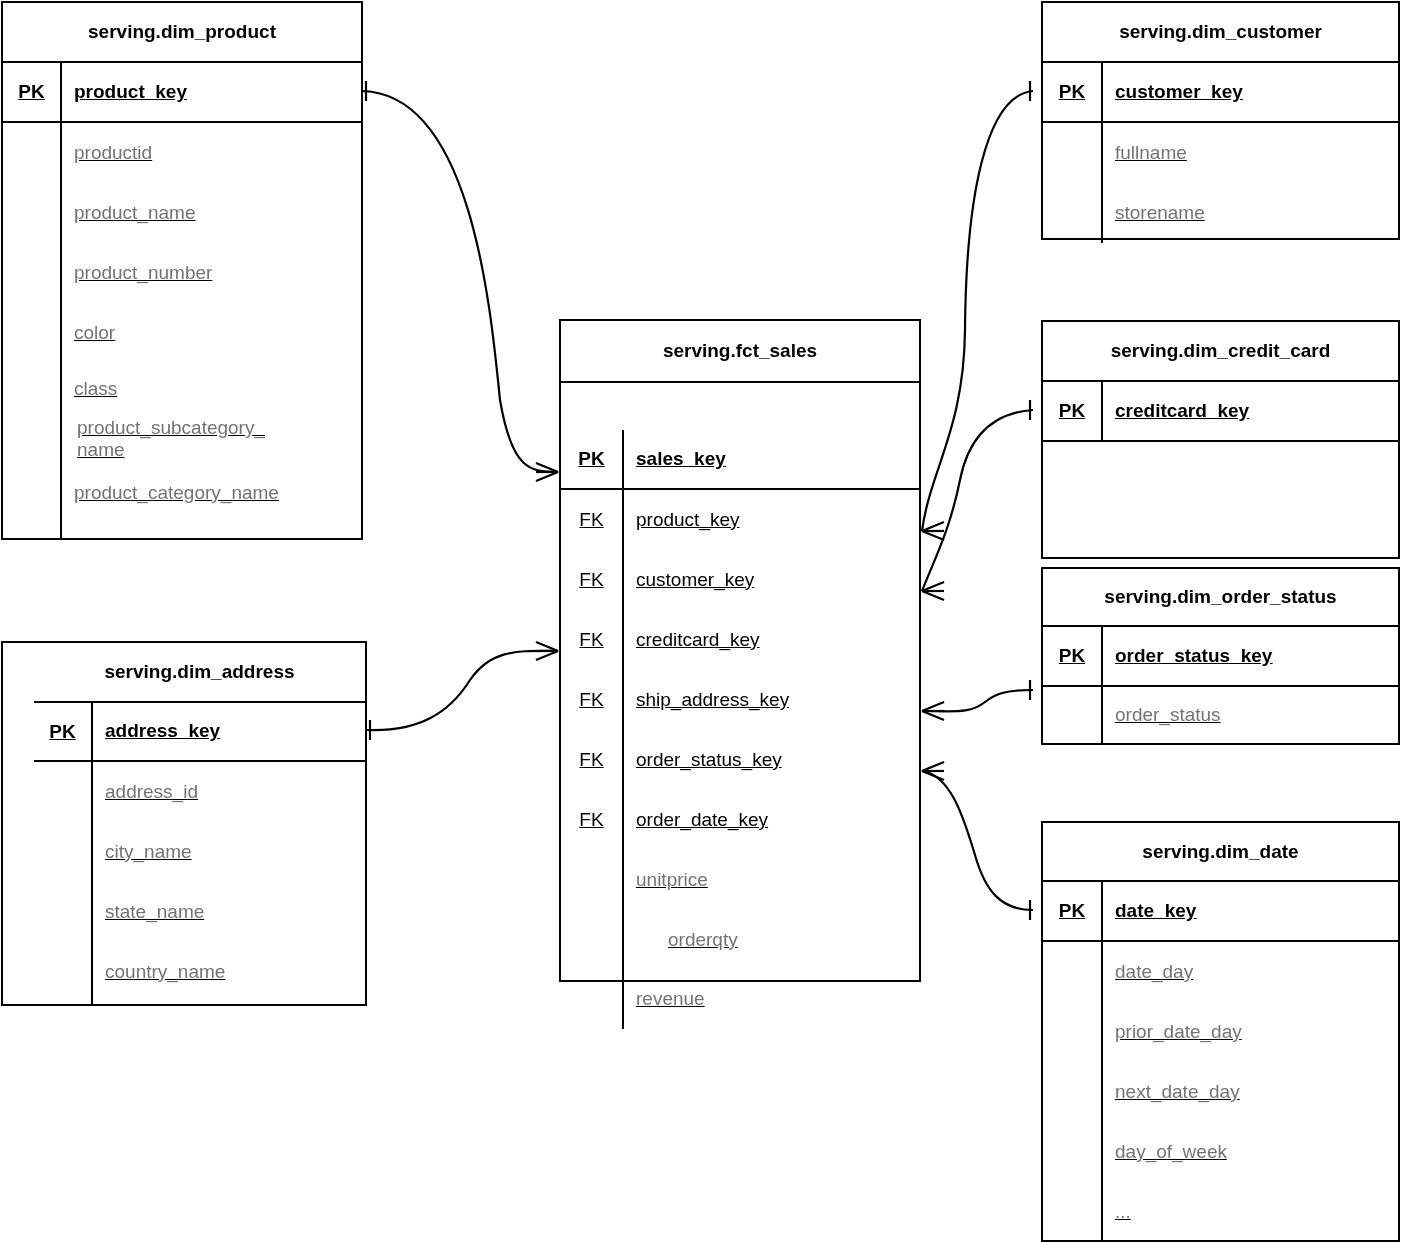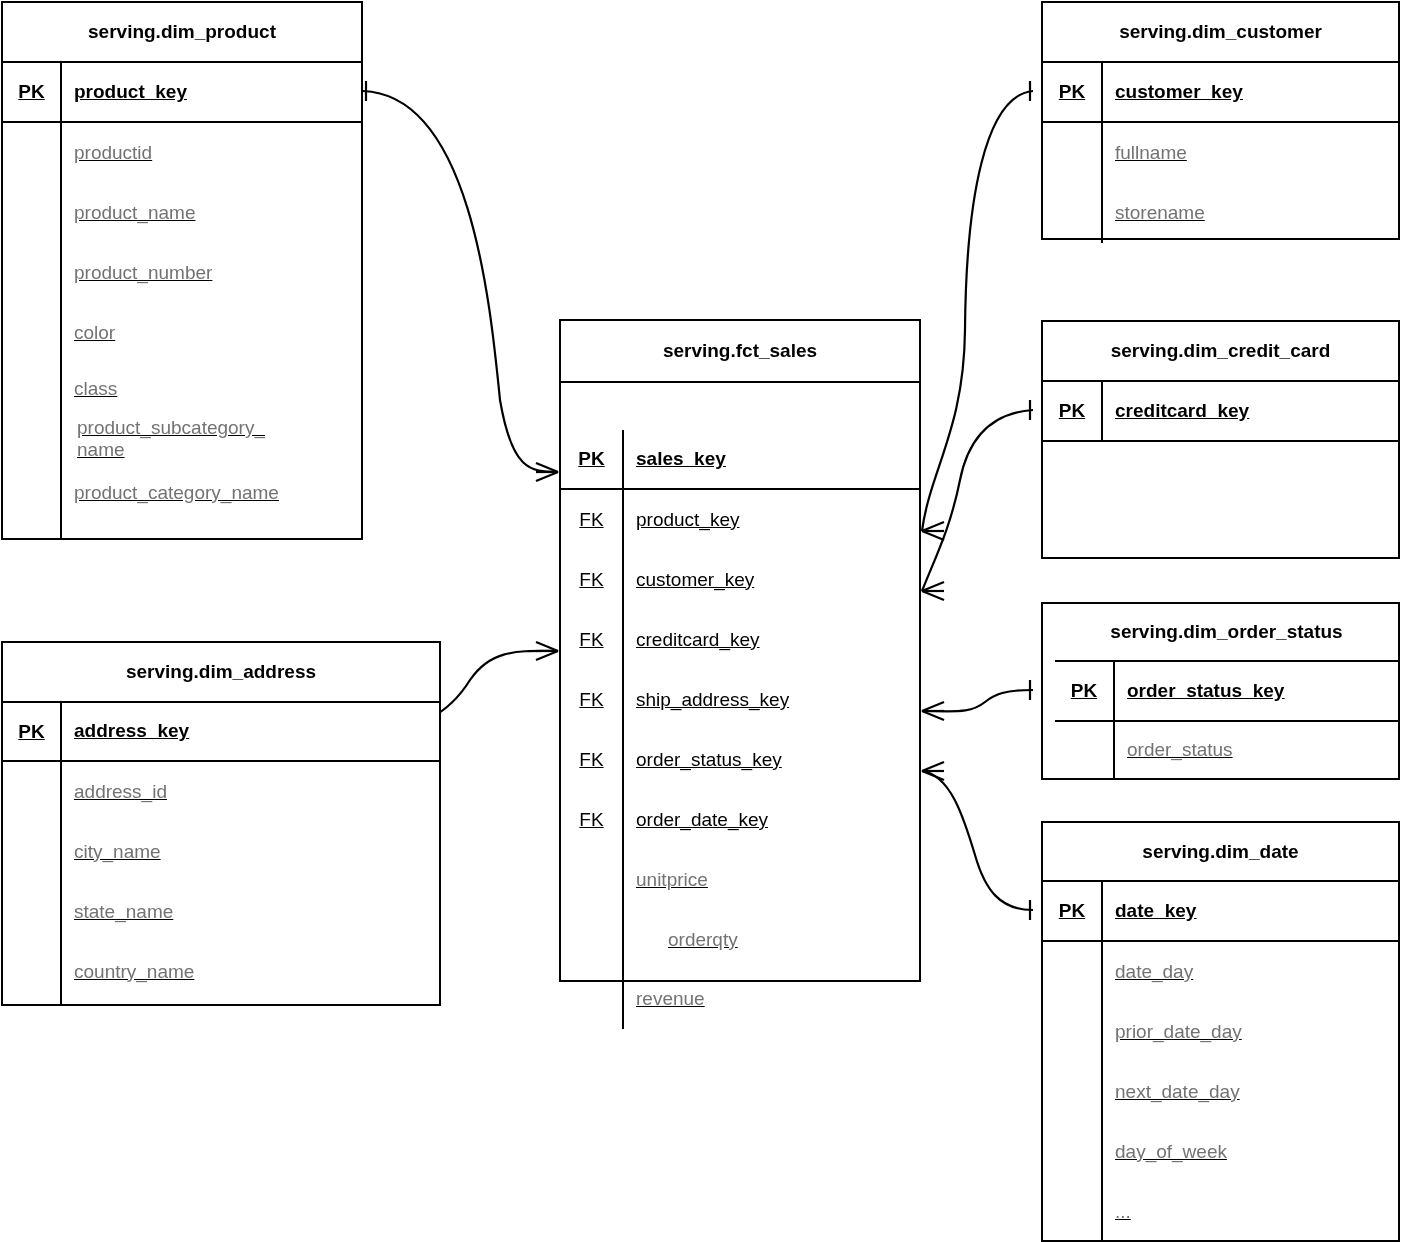--- a/index.html
+++ b/index.html
@@ -191,21 +191,21 @@
           <div class="attr" style="height:60px;">color</div>
           <div class="attr" style="height:52px;">class</div>
           <div class="attr" style="height:54px; white-space:pre; align-items:flex-start; padding-top:2px;padding-left:15px;">product_subcategory_
 name</div>
           <div class="attr" style="height:48px;">product_category_name</div>
         </div>
       </div>
     </div>
   </div>
 
-  <div class="entity" style="left:1px; top:641px; width:440px; height:365px;">
+  <div class="entity" style="left:1px; top:641px; width:366px; height:365px;padding-left:31px;">
     <div class="entity-title" style="height:60px;">serving.dim_address</div>
     <div class="rows">
       <div class="row pk-row" style="height:59px;">
         <div class="row-key" style="width:59px;">PK</div>
         <div class="row-name pk-name">address_key</div>
       </div>
       <div class="attr-block">
         <div class="attr-gutter" style="width:59px;"></div>
         <div class="attr-list">
           <div class="attr" style="height:60px;">address_id</div>
@@ -281,21 +281,21 @@
   <div class="entity" style="left:1041px; top:320px; width:359px; height:239px;">
     <div class="entity-title" style="height:60px;">serving.dim_credit_card</div>
     <div class="rows">
       <div class="row pk-row" style="height:60px;">
         <div class="row-key" style="width:60px;">PK</div>
         <div class="row-name pk-name">creditcard_key</div>
       </div>
     </div>
   </div>
 
-  <div class="entity" style="left:1041px; top:602px; width:359px; height:178px;padding-left:12px;">
+  <div class="entity" style="left:1041px; top:567px; width:359px; height:178px;">
     <div class="entity-title" style="height:58px;">serving.dim_order_status</div>
     <div class="rows">
       <div class="row pk-row" style="height:60px;">
         <div class="row-key" style="width:60px;">PK</div>
         <div class="row-name pk-name">order_status_key</div>
       </div>
       <div class="attr-block">
         <div class="attr-gutter" style="width:60px;"></div>
         <div class="attr-list">
           <div class="attr" style="height:56px;">order_status</div>

